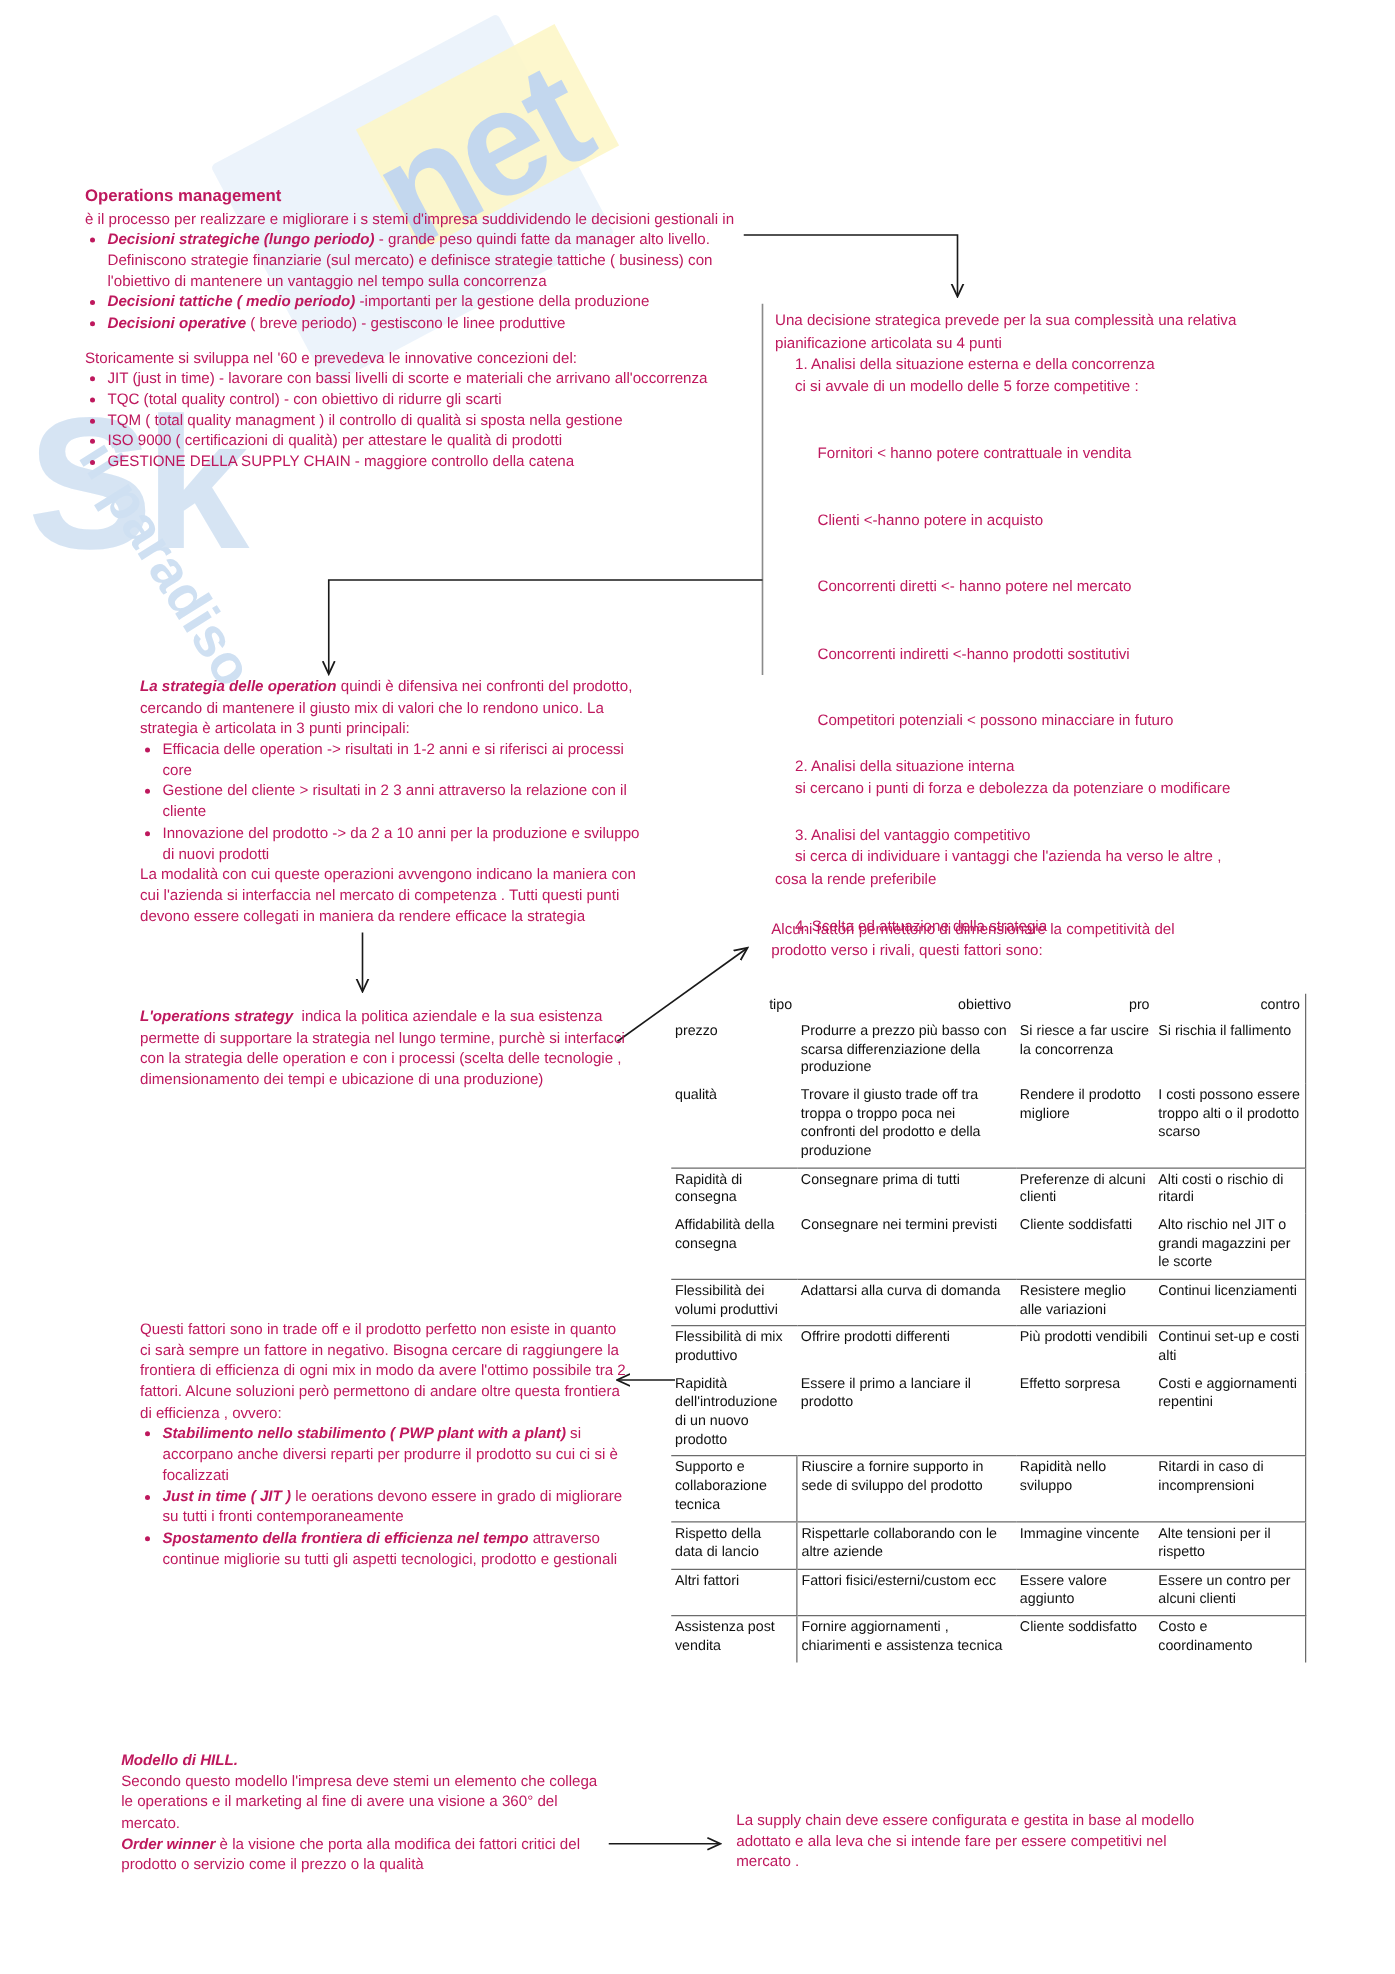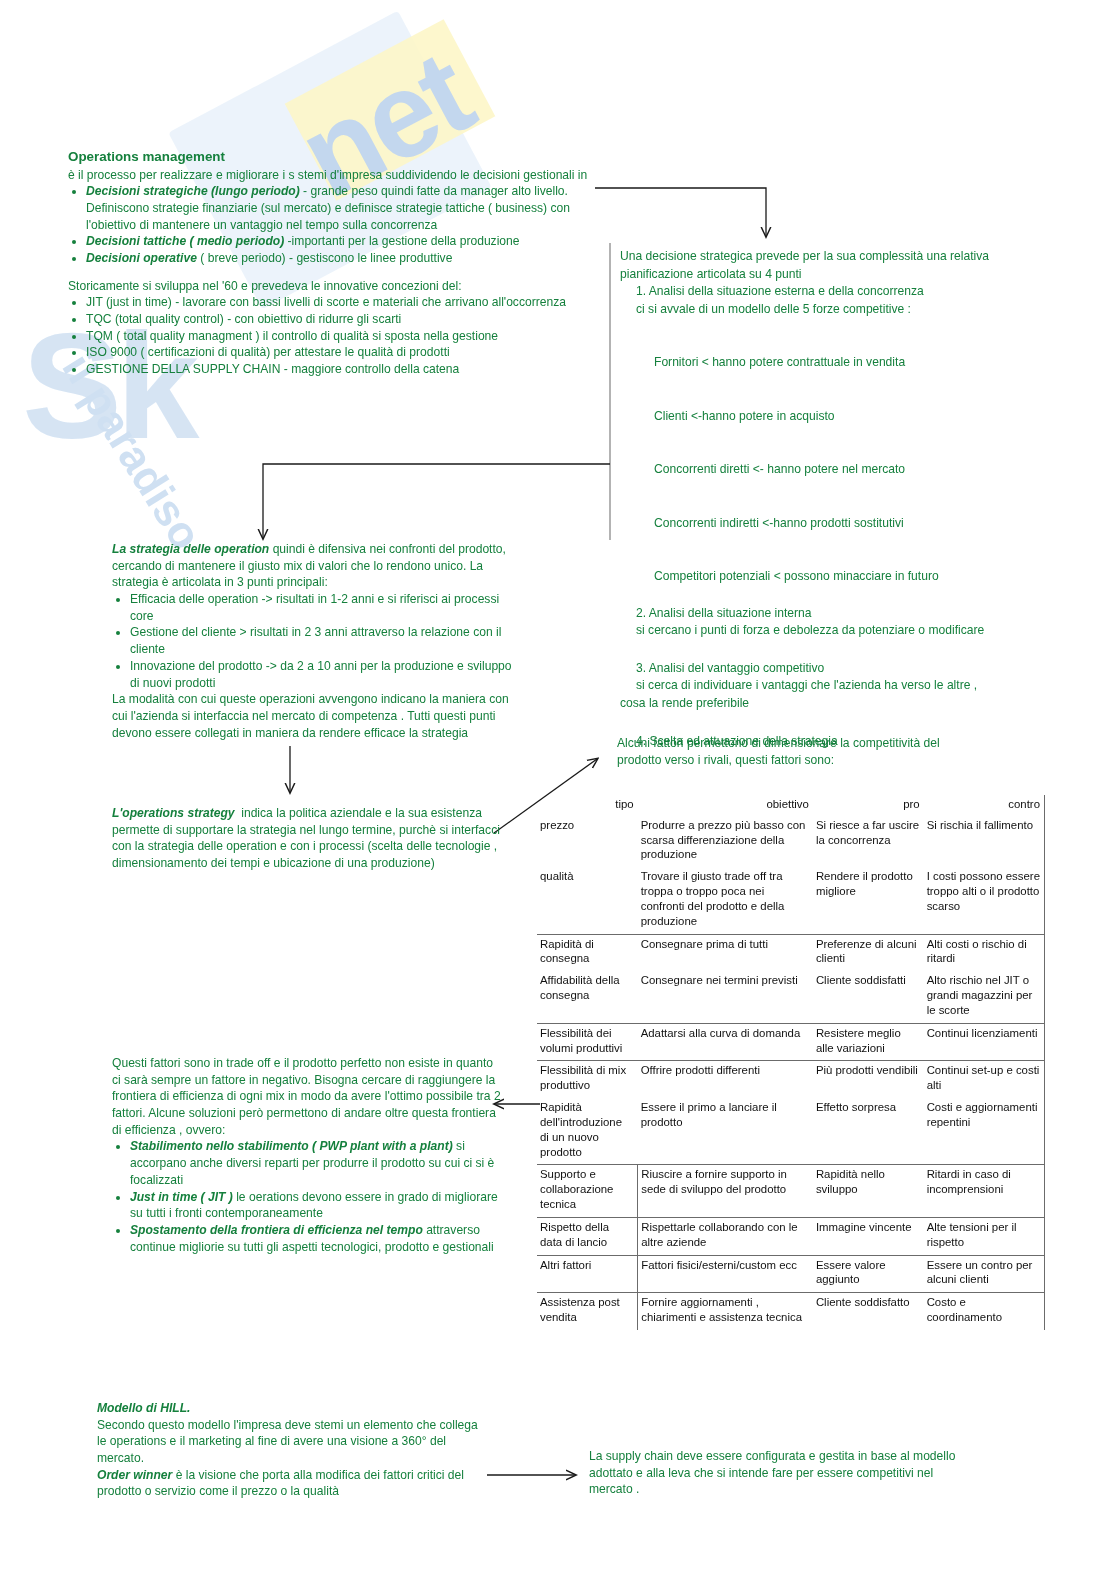--- a/index.html
+++ b/index.html
@@ -39,21 +39,21 @@
     white-space:nowrap;
   }
   .wm-blob {
     left:200px; top:60px; width:260px; height:200px;
     background:#dce9f7; opacity:.55;
     transform:rotate(-28deg);
     border-radius:4px;
   }
 
   
-  .blk { position:absolute; font-size:12.1px; line-height:1.38; color:#15803d; }
+  .blk { position:absolute; font-size:12.1px; line-height:1.38; color:#be185d; }
   .blk b, .b { font-weight:bold;font-style:italic; }
   .ttl { font-weight:bold; font-size:13.4px; }
   ul.bul { margin:0; padding-left:18px; list-style:disc; }
   ul.bul li { margin:0; padding:0; }
   .ind1 { padding-left:16px; }
   .ind2 { padding-left:34px;margin-top:36px; }
   .gap { height:11px; }
   .hlg { background:#cfe8c6; }
 
   

